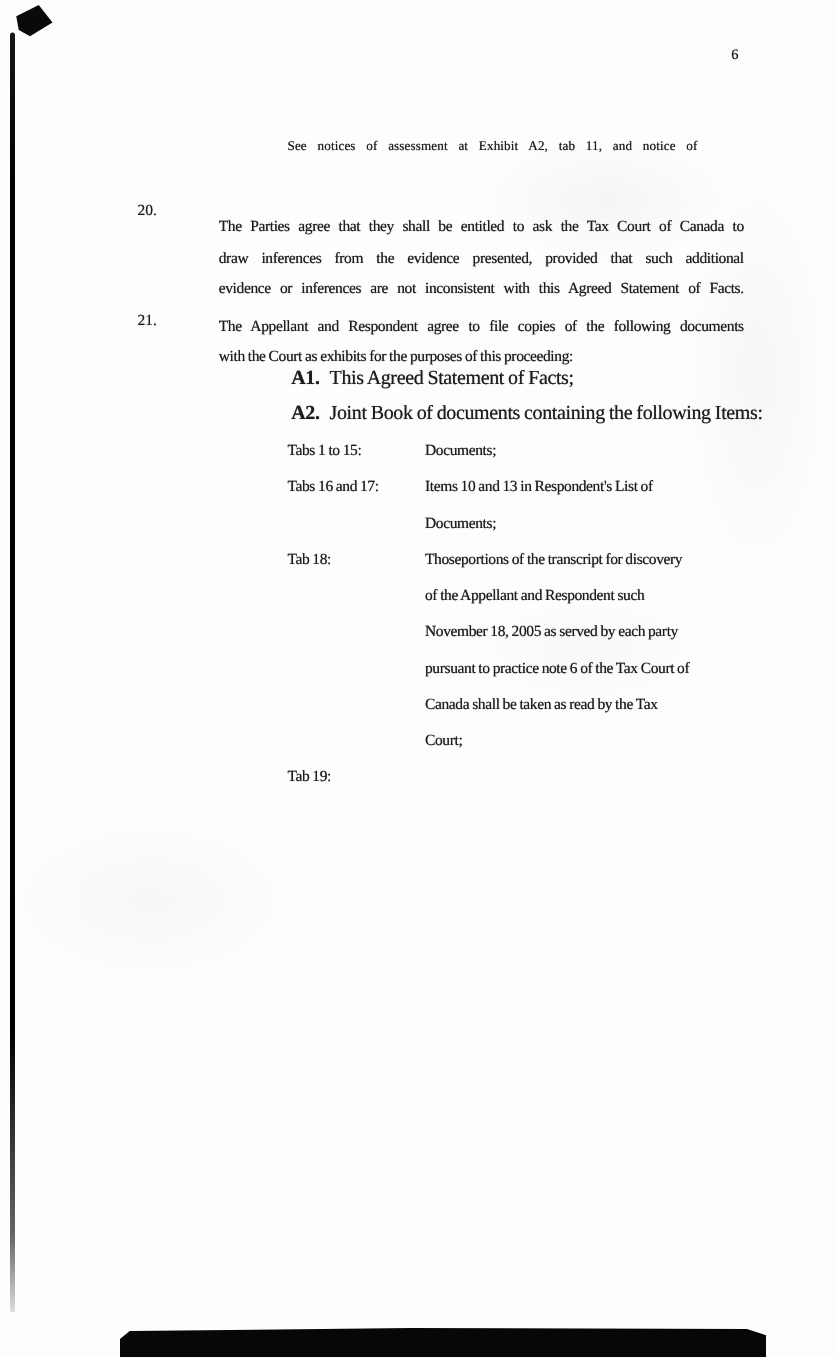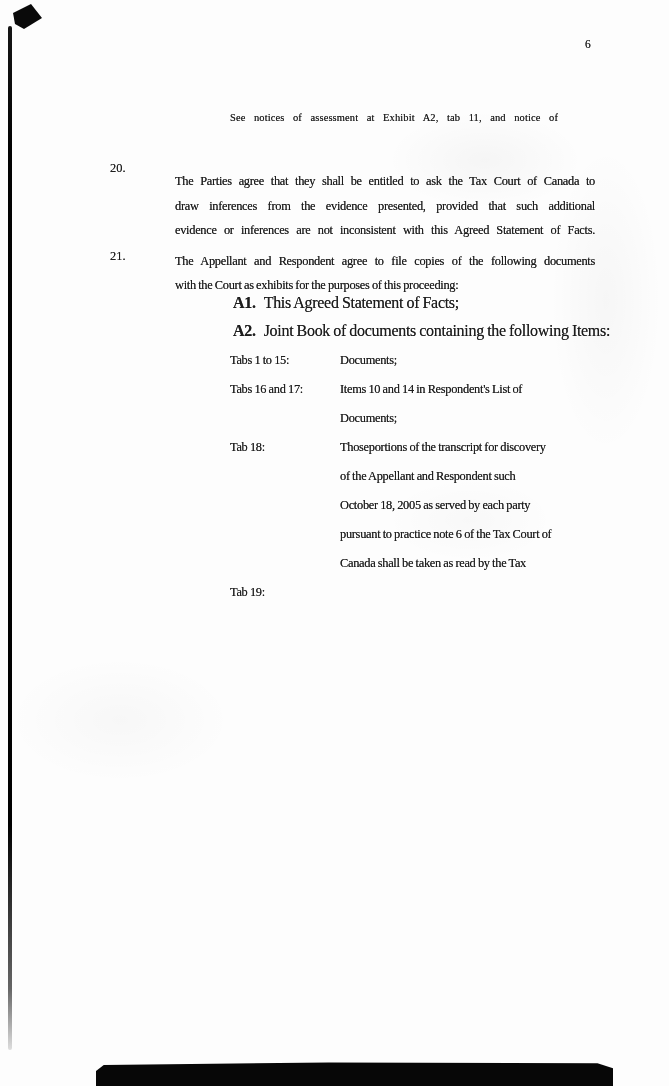--- a/index.html
+++ b/index.html
@@ -99,32 +99,33 @@
   <div class="tabs">
       <div class="tab-row">
         <div class="tab-label">Tabs 1 to 15:</div>
         <div class="tab-desc">
           <div>Documents;</div>
         </div>
       </div>
       <div class="tab-row">
         <div class="tab-label">Tabs 16 and 17:</div>
         <div class="tab-desc">
-          <div>Items 10 and 14 in Respondent's List of</div>
+          <div>Items 10 and 13 in Respondent's List of</div>
           <div>Documents;</div>
         </div>
       </div>
       <div class="tab-row">
         <div class="tab-label">Tab 18:</div>
         <div class="tab-desc">
           <div>Thoseportions of the transcript for discovery</div>
           <div>of the Appellant and Respondent such</div>
-          <div>October 18, 2005 as served by each party</div>
+          <div>November 18, 2005 as served by each party</div>
           <div>pursuant to practice note 6 of the Tax Court of</div>
           <div>Canada shall be taken as read by the Tax</div>
+          <div>Court;</div>
         </div>
       </div>
       <div class="tab-row">
         <div class="tab-label">Tab 19:</div>
         <div class="tab-desc">
         </div>
       </div>
     </div>
 
   <svg class="artifact" id="artifact-corner" viewBox="0 0 34 26">

